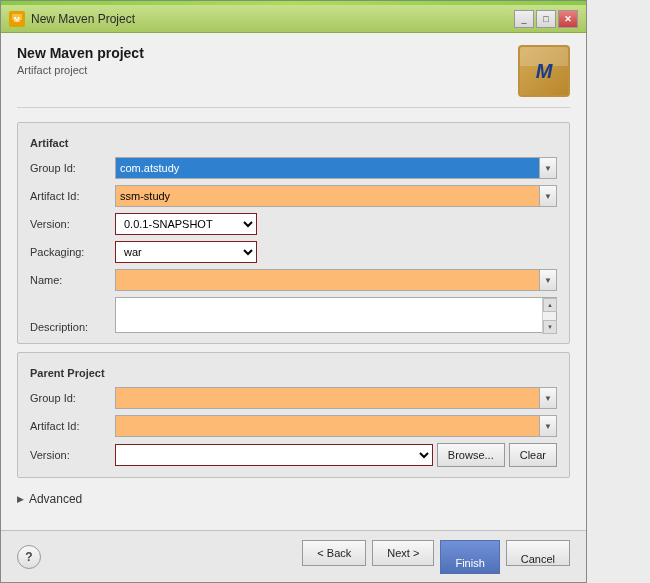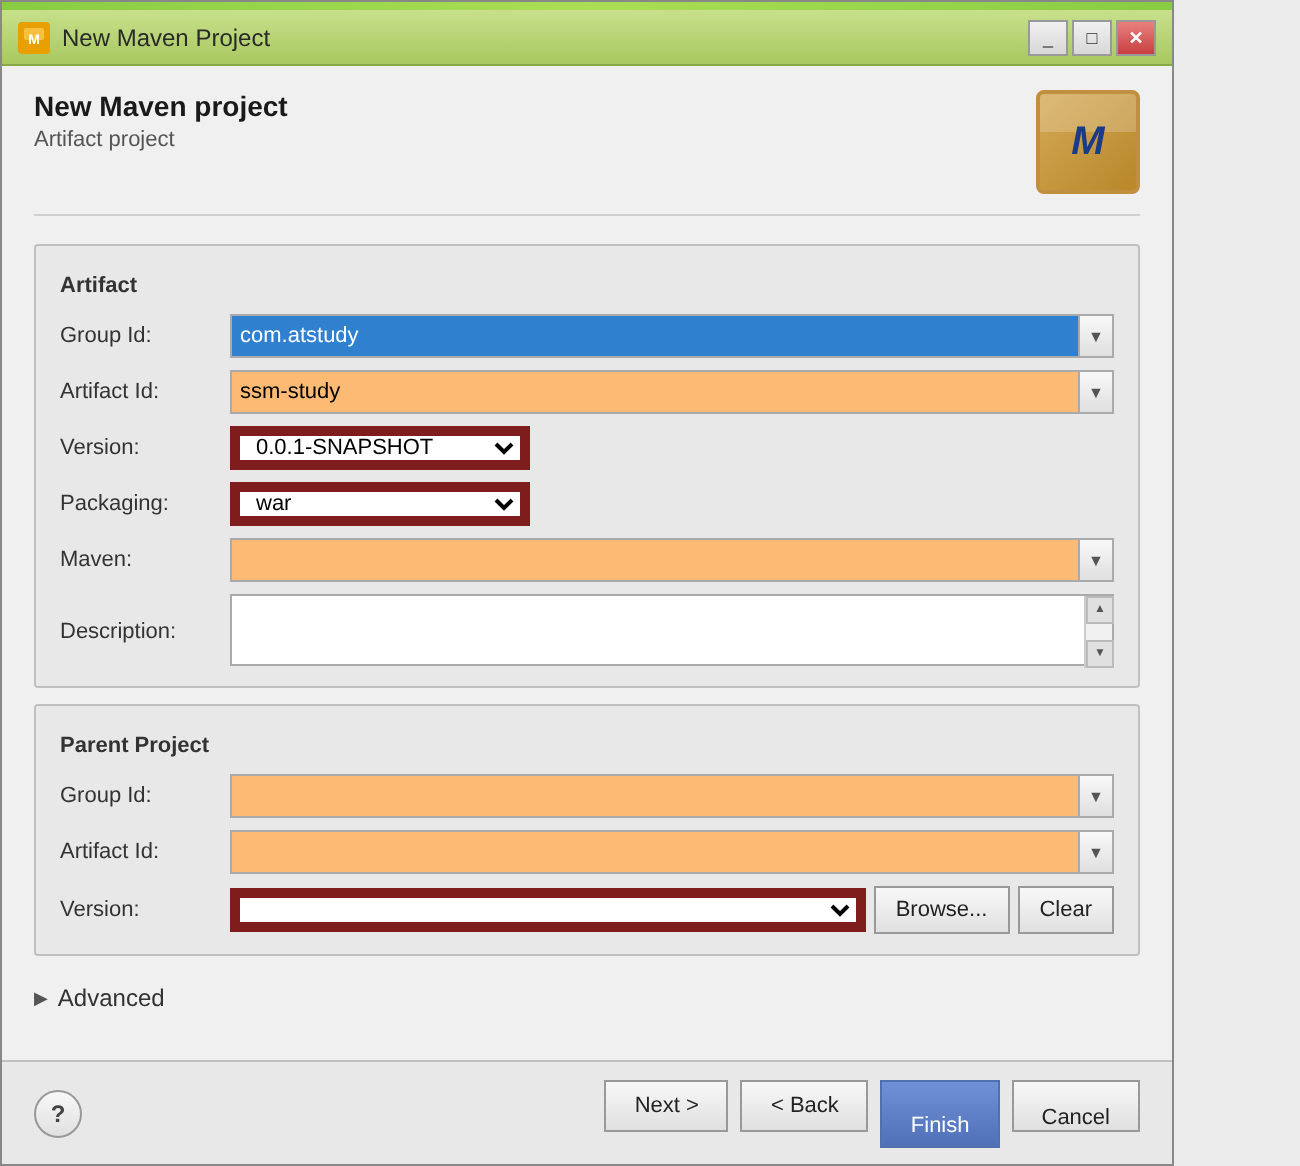--- a/index.html
+++ b/index.html
@@ -217,22 +217,22 @@
       cursor: pointer;
       display: flex;
       align-items: center;
       justify-content: center;
       font-size: 8px;
       color: #555;
     }
 
     .version-select {
       display: flex;
-      align-items: center;
-      border: 5px solid #7f1d1d;
+      align-items: flex-end;
+      border: 1px solid #7f1d1d;
       background: white;
       height: 22px;
     }
 
     .version-select select {
       border: none;
       background: transparent;
       height: 20px;
       font-size: 11px;
       font-family: inherit;
@@ -466,28 +466,28 @@
               <option>war</option>
               <option>jar</option>
               <option>pom</option>
               <option>ear</option>
             </select>
           </div>
         </div>
       </div>
 
       <div class="form-row">
-        <div class="form-label">Maven:</div>
+        <div class="form-label">Name:</div>
         <div class="combo-input">
           <input type="text" class="text-input" value="" style="border-right: none;">
           <button class="combo-btn">▼</button>
         </div>
       </div>
 
-      <div class="form-row" style="align-items:center;">
+      <div class="form-row" style="align-items:flex-end;">
         <div class="form-label" style="padding-top:2px;">Description:</div>
         <div class="description-wrap">
           <textarea style=""></textarea>
           <div class="scrollbar-side">
             <div class="scroll-btn">▲</div>
             <div class="scroll-btn" style="margin-top:auto;">▼</div>
           </div>
         </div>
       </div>
     </div>
@@ -529,19 +529,19 @@
       <span class="advanced-arrow">▶</span>
       <span class="advanced-label">Advanced</span>
     </div>
   </div>
 
   <div class="footer">
     <div class="footer-left">
       <button class="help-btn">?</button>
     </div>
     <div class="footer-btns">
+      <button class="nav-btn">&lt; Back</button>
       <button class="nav-btn">Next &gt;</button>
-      <button class="nav-btn">&lt; Back</button>
       <button class="finish-btn">Finish</button>
       <button class="cancel-btn">Cancel</button>
     </div>
   </div>
 </div>
 
 </body></html>

